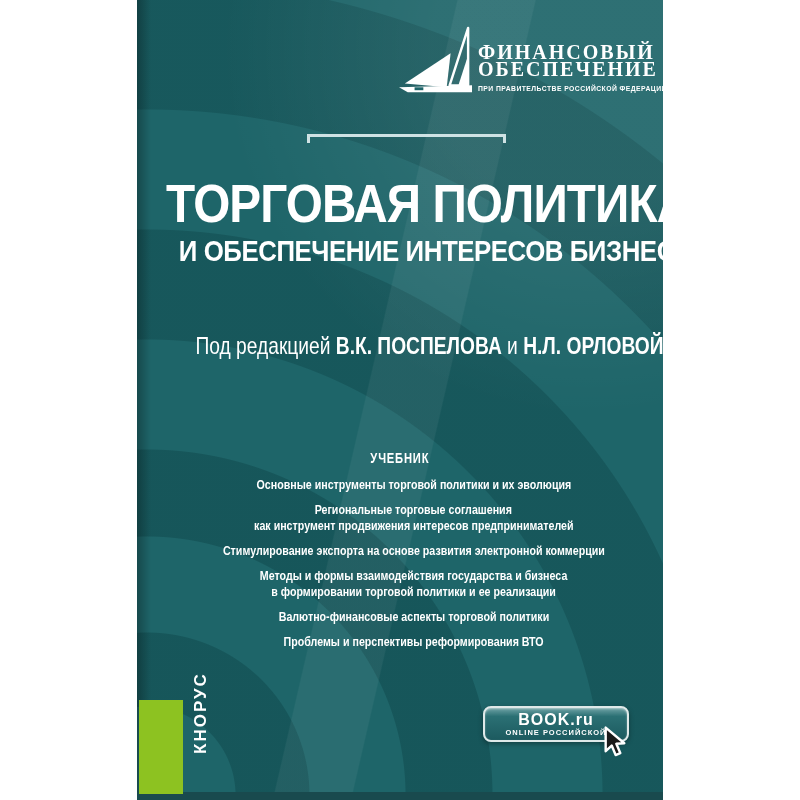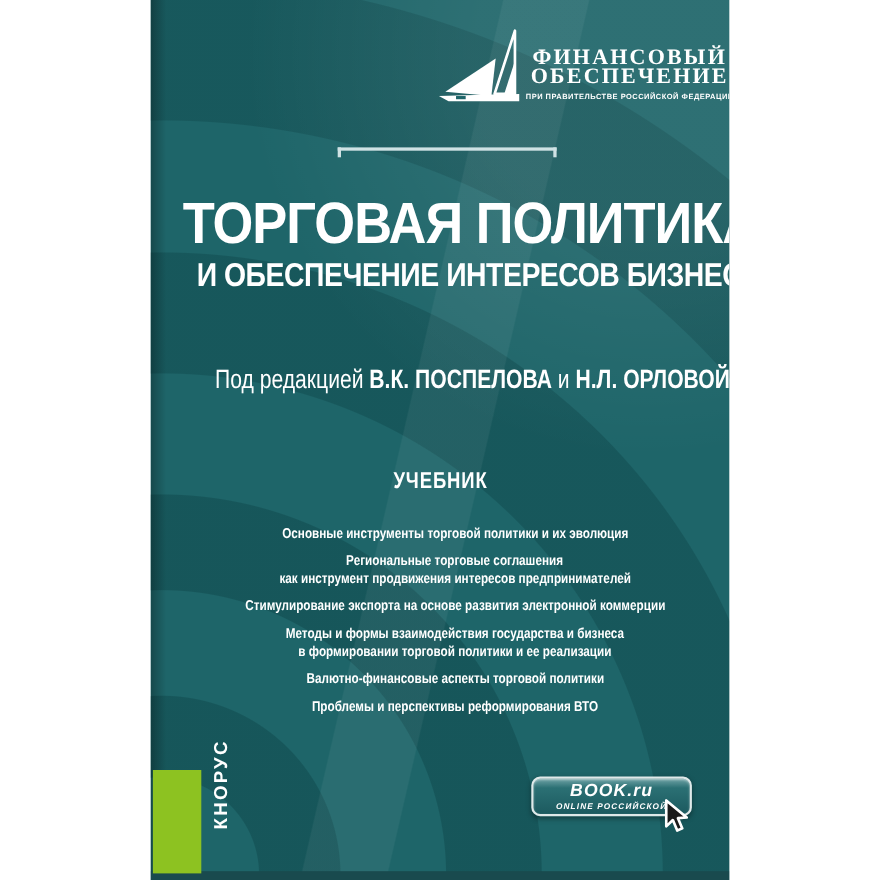--- a/index.html
+++ b/index.html
@@ -21,58 +21,58 @@
       #1E6569;
     color:#fff;
   }
   .spine-shadow{position:absolute;left:0;top:0;bottom:0;width:14px;
     background:linear-gradient(to right, rgba(0,0,0,0.28), rgba(0,0,0,0));}
   .bottom-strip{position:absolute;left:0;bottom:0;width:100%;height:8px;background:#194A4E;}
   .green-block{position:absolute;left:2px;top:700px;width:44px;height:94px;background:#8DC221;z-index:2;}
 
   
   .logo-icon{position:absolute;left:261px;top:24px;width:76px;height:74px;}
-  .logo-text{position:absolute;left:341px;top:44px;text-align:center;}
+  .logo-text{position:absolute;left:341px;top:44px;text-align:left;}
   .logo-line{font-family:"Liberation Serif", serif;font-weight:bold;font-size:20px;
     line-height:17px;letter-spacing:2px;white-space:nowrap;}
   .logo-sub{font-size:6.8px;font-weight:bold;letter-spacing:0.45px;margin-top:7px;white-space:nowrap;}
 
   .bracket{position:absolute;left:170px;top:134px;width:193px;height:6px;
     border-top:3px solid #CFE2E4;border-left:3px solid #CFE2E4;border-right:3px solid #CFE2E4;}
 
   .centered{position:absolute;left:0;width:100%;text-align:center;}
   .cond{display:inline-block;transform-origin:50% 50%;white-space:nowrap;}
 
   .title1{top:176px;font-size:53px;line-height:56px;font-weight:bold;}
   .title1 .cond{transform:scaleX(0.90);letter-spacing:-1px;}
   .title2{top:234px;font-size:30px;line-height:34px;font-weight:bold;}
   .title2 .cond{transform:scaleX(0.86);letter-spacing:-0.5px;}
 
   .editors{top:334px;font-size:24px;line-height:24px;}
   .editors .cond{transform:scaleX(0.80);}
   .editors b{font-weight:bold;}
 
-  .booktype{top:428px;font-size:21px;line-height:20px;font-weight:bold;}
+  .booktype{top:448px;font-size:14px;line-height:20px;font-weight:bold;}
   .booktype .cond{transform:scaleX(0.80);letter-spacing:1px;}
 
   .topics{top:477px;}
   .topic{margin-bottom:9px;}
   .topic-line{font-size:13px;line-height:16px;font-weight:bold;padding-left:27px;}
   .topic-line .cond{transform:scaleX(0.82);}
 
   .publisher{position:absolute;left:54px;top:674px;height:80px;
     writing-mode:vertical-rl;transform:rotate(180deg);
     font-size:17px;font-weight:bold;letter-spacing:2px;white-space:nowrap;}
 
   .badge{position:absolute;left:346px;top:706px;width:146px;height:36px;z-index:3;
     border:2px solid #DFE9E9;border-radius:8px;box-sizing:border-box;
     background:linear-gradient(180deg,#6EA2A5 0%, #2B7074 26%, #1C5A5F 100%);
     box-shadow:inset 0 1px 2px rgba(255,255,255,0.45), 0 2px 5px rgba(0,0,0,0.35);
     display:flex;flex-direction:column;align-items:center;justify-content:center;
-    cursor:pointer;text-align:center;font-style:italic;}
+    cursor:pointer;text-align:center;}
   .badge-title{font-size:16px;line-height:16px;font-weight:bold;letter-spacing:1px;}
   .badge-sub{font-size:7.5px;line-height:9px;font-weight:bold;letter-spacing:1px;}
 
   .cursor{position:absolute;left:467px;top:726px;width:22px;height:34px;z-index:4;}
 </style>
 </head>
 <body>
 
 <div class="cover">
   <div class="spine-shadow"></div>

